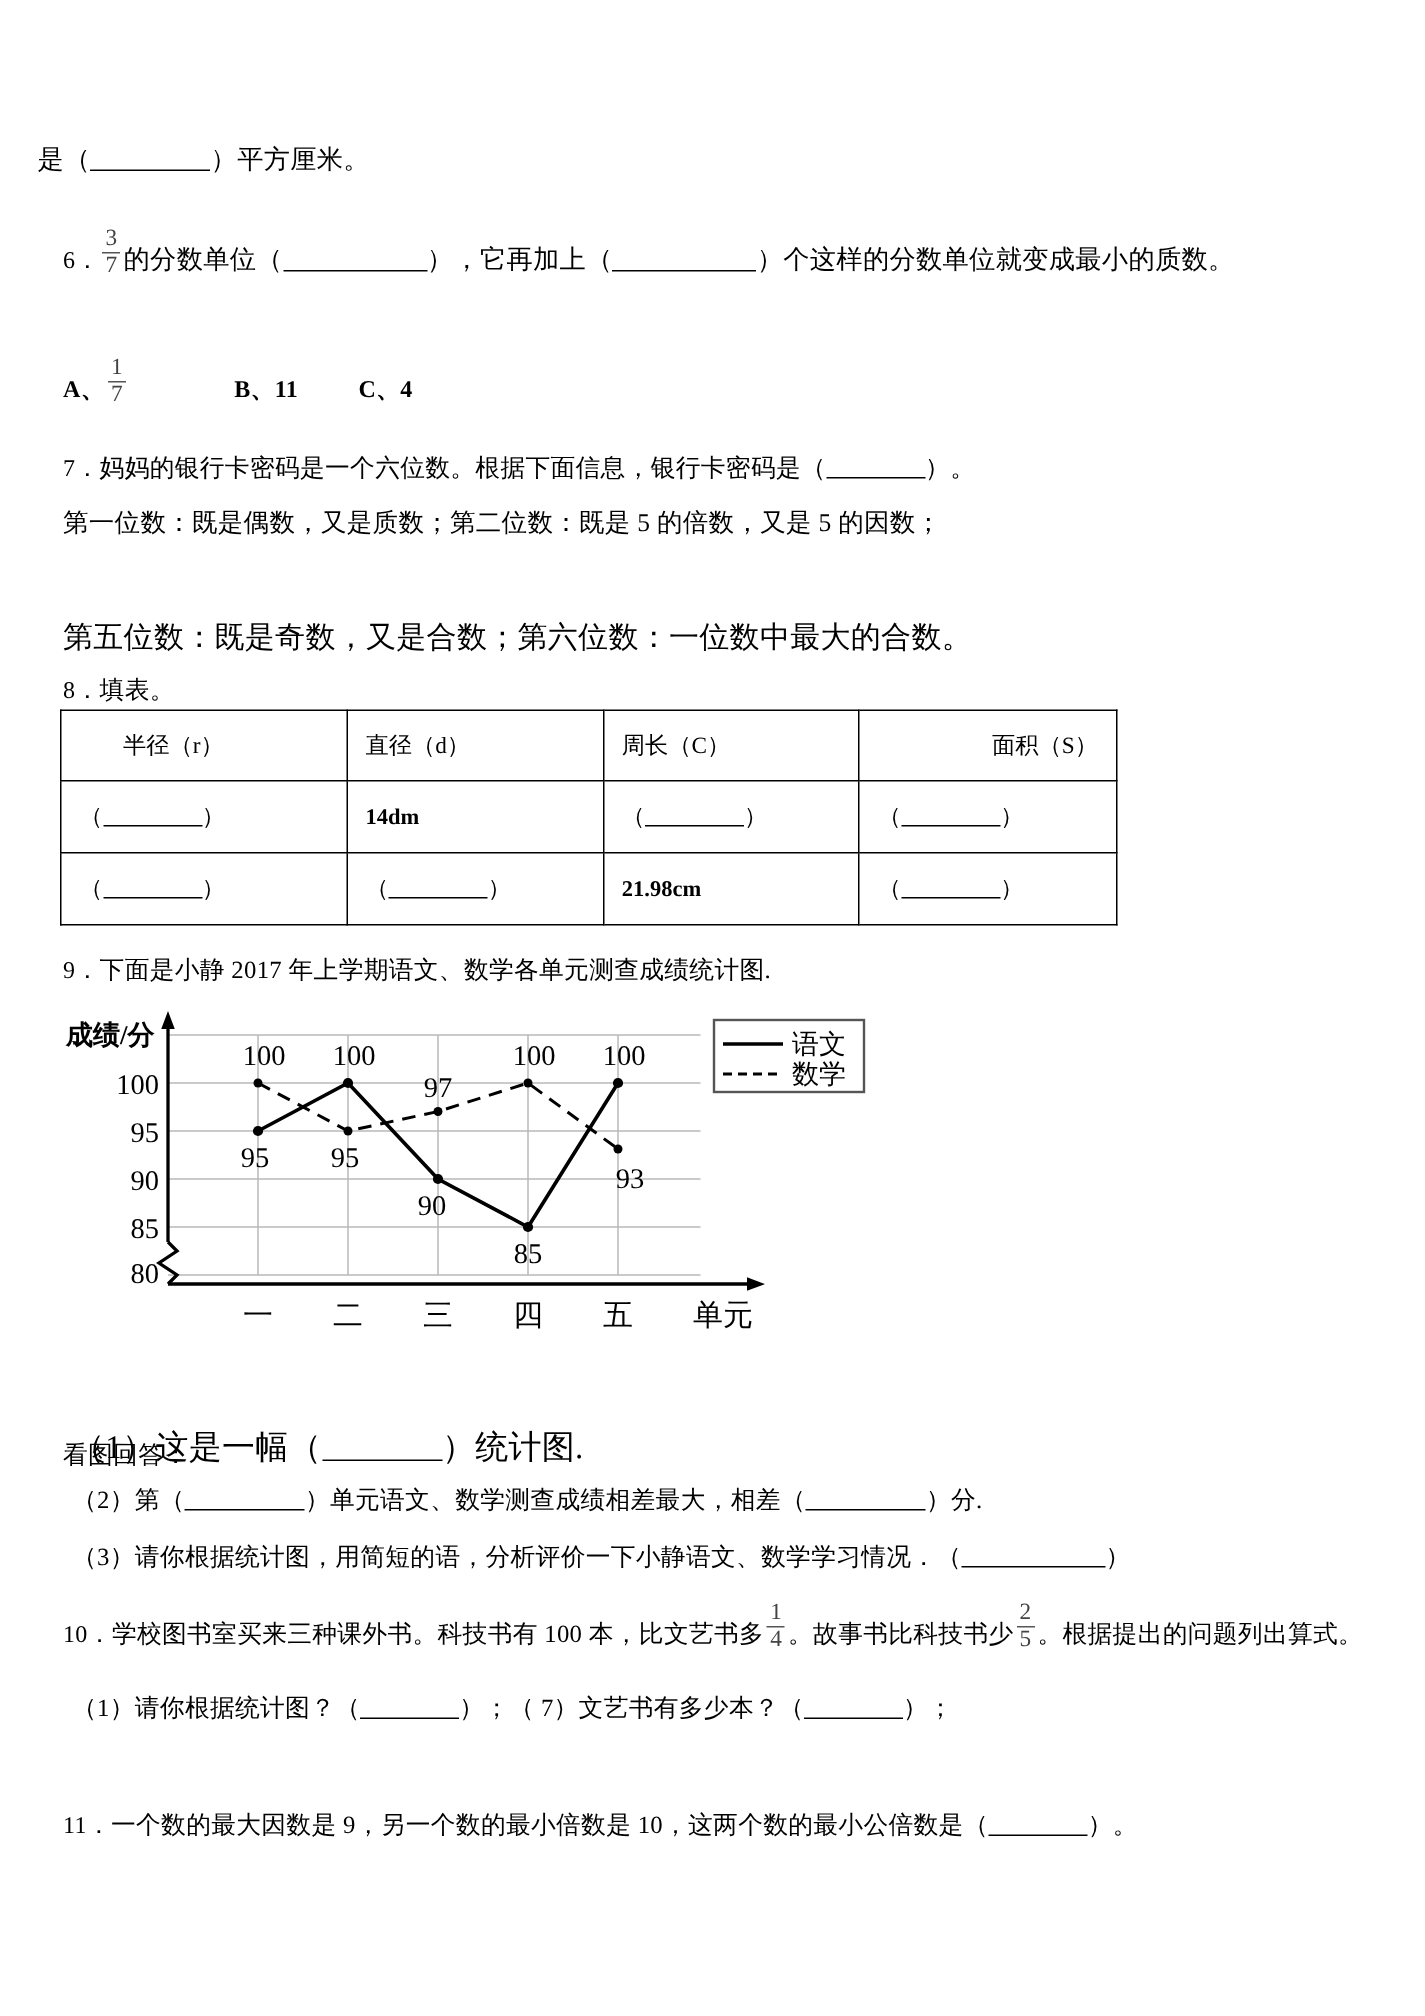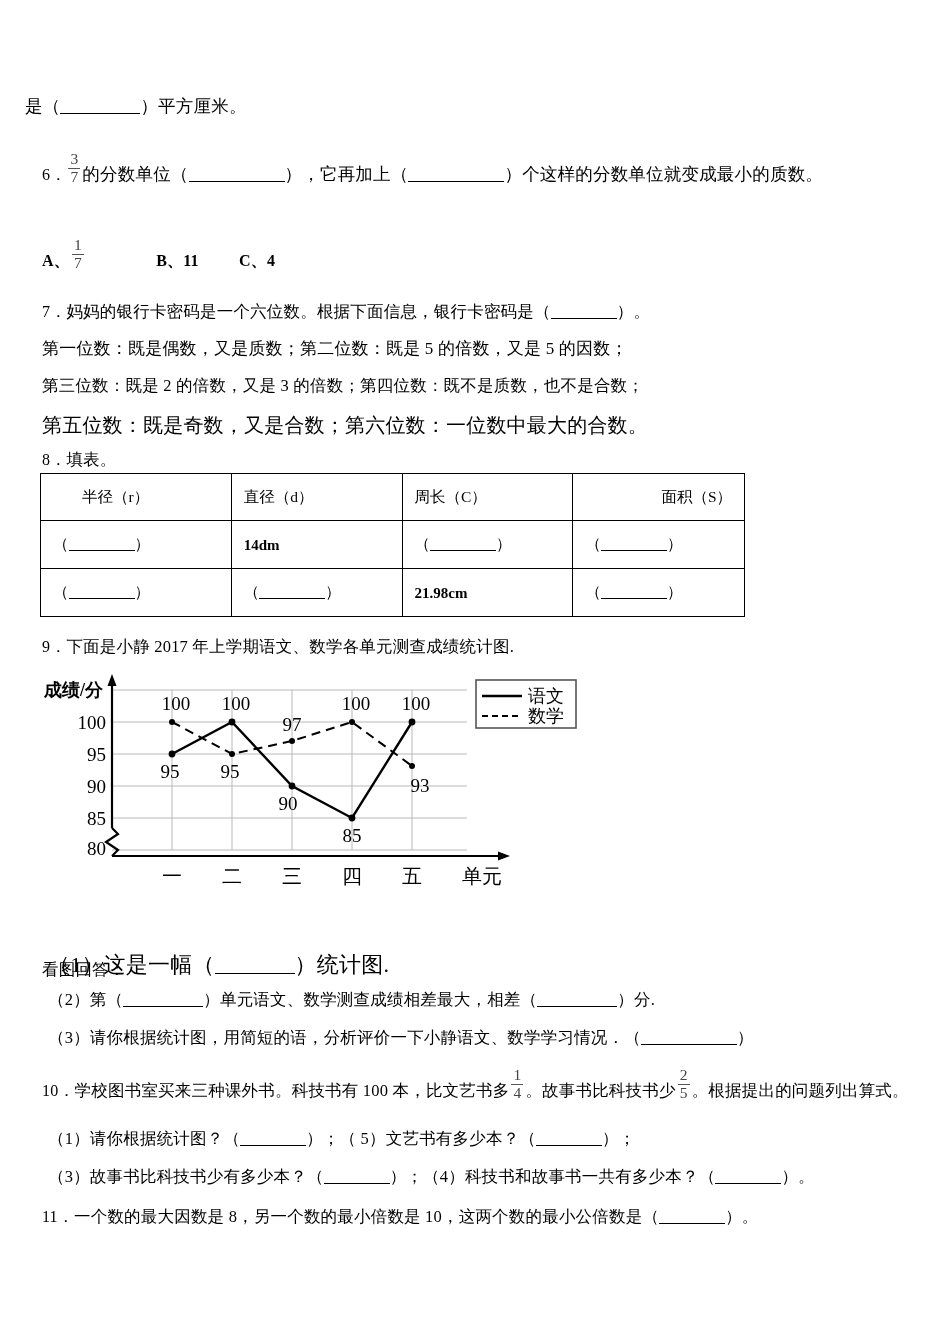--- a/index.html
+++ b/index.html
@@ -105,21 +105,20 @@
   <div class="line" style="left:42px; top:242px; font-size:16px;">
     <span class="bold">A、</span><span class="frac"><span class="num">1</span><span class="den">7</span></span>
     <span style="display:inline-block;width:66px;"></span><span class="bold">B、</span><span class="bold">11</span>
     <span style="display:inline-block;width:36px;"></span><span class="bold">C、</span><span class="bold">4</span>
   </div>
 
   <div class="line" style="left:42px; top:302px; font-size:16.5px;">
     <span class="qnum">7．</span><span>妈妈的银行卡密码是一个六位数。根据下面信息，银行卡密码是（</span><span class="blank b-md"></span><span>）。</span>
   </div>
   <div class="line" style="left:42px; top:339px; font-size:17px;">第一位数：既是偶数，又是质数；第二位数：既是 5 的倍数，又是 5 的因数；</div>
-  <div class="line" style="left:42px; top:376px; font-size:16.5px;">第三位数：既是 2 的倍数，又是 3 的倍数；第四位数：既不是质数，也不是合数；</div>
   <div class="line" style="left:42px; top:413px; font-size:20px;">第五位数：既是奇数，又是合数；第六位数：一位数中最大的合数。</div>
 
   <div class="line" style="left:42px; top:450px; font-size:16.5px;">
     <span class="qnum">8．</span><span>填表。</span>
   </div>
 
   <table class="tbl" style="left:40px; top:473px; width:705px;">
     <tbody>
         <tr>
       <td class="hd" style="width:176px;height:46px;padding-left:41px;">半径（r）</td>
@@ -243,24 +242,21 @@
 
   <div class="line" style="left:48px; top:1028px; font-size:16.5px;">
     <span>（3）</span><span>请你根据统计图，用简短的语，分析评价一下小静语文、数学学习情况．（</span><span class="blank b-xl"></span><span>）</span>
   </div>
 
   <div class="line" style="left:42px; top:1072px; font-size:16.5px;">
     <span class="qnum">10．</span><span>学校图书室买来三种课外书。科技书有 100 本，比文艺书多</span><span class="frac"><span class="num">1</span><span class="den">4</span></span><span>。故事书比科技书少</span><span class="frac"><span class="num">2</span><span class="den">5</span></span><span>。根据提出的问题列出算式。</span>
   </div>
 
   <div class="line" style="left:48px; top:1129px; font-size:16.5px;">
-    <span>（1）</span><span>请你根据统计图？（</span><span class="blank b-md"></span><span>）；（ 5）文艺书有多少本？（</span><span class="blank b-md"></span><span>）；</span>
-  </div>
-
-  <div class="line" style="left:48px; top:1167px; font-size:16.5px;">
-    <span>（3）</span><span>故事书比科技书少有多少本？（</span><span class="blank b-md"></span><span>）；（4）科技书和故事书一共有多少本？（</span><span class="blank b-md"></span><span>）。</span>
-  </div>
+    <span>（1）</span><span>请你根据统计图？（</span><span class="blank b-md"></span><span>）；（ 7）文艺书有多少本？（</span><span class="blank b-md"></span><span>）；</span>
+  </div>
+
 
   <div class="line" style="left:42px; top:1207px; font-size:16.5px;">
-    <span class="qnum">11．</span><span>一个数的最大因数是 8，另一个数的最小倍数是 10，这两个数的最小公倍数是（</span><span class="blank b-md"></span><span>）。</span>
+    <span class="qnum">11．</span><span>一个数的最大因数是 9，另一个数的最小倍数是 10，这两个数的最小公倍数是（</span><span class="blank b-md"></span><span>）。</span>
   </div>
 
 </div>
 
 </body></html>

